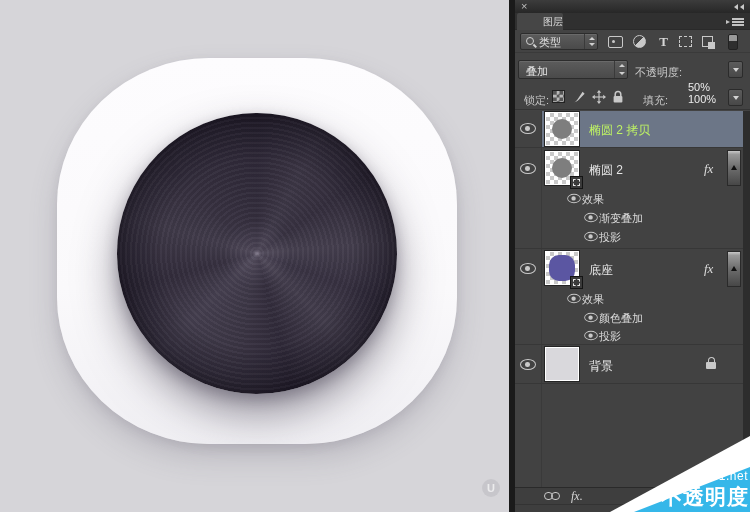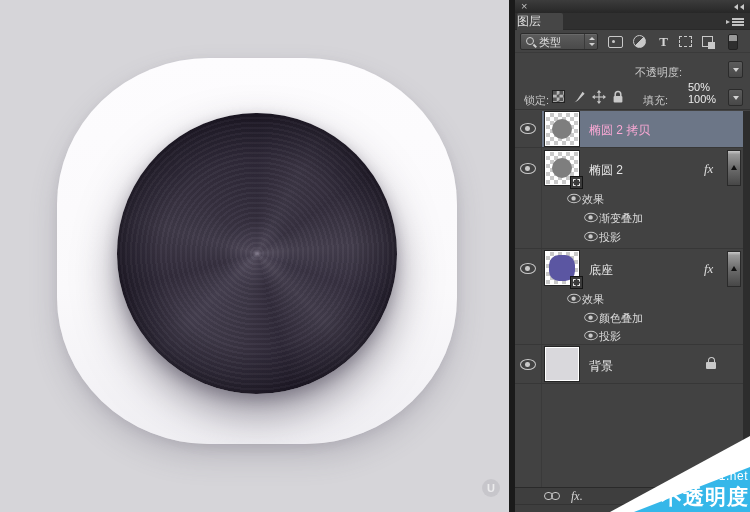--- a/index.html
+++ b/index.html
@@ -44,21 +44,21 @@
 
   .top-strip { left:0; top:0; width:235px; height:13px; background:linear-gradient(#3c3c3c,#272727); }
   .close-x { left:6px; top:0px; color:#bdbdbd; font-size:11px; line-height:13px; cursor:default; }
   .collapse-btn { right:4px; top:4px; width:12px; height:6px; }
   .collapse-btn i { position:absolute; top:0; width:0; height:0;
     border-top:3px solid transparent; border-bottom:3px solid transparent; border-right:4px solid #c9c9c9; }
   .collapse-btn i:first-child { left:0; } .collapse-btn i:last-child { left:6px; }
 
   .tab-row { left:0; top:13px; width:235px; height:17px; background:#303030; border-bottom:1px solid #2a2a2a; }
   .tab-layers { left:2px; top:0; width:46px; height:17px; background:#464646;
-    color:#dedede; font-size:12px; text-align:left; line-height:17px; border-radius:2px 2px 0 0; }
+    color:#dedede; font-size:10px; text-align:right; line-height:17px; border-radius:2px 2px 0 0; }
   .panel-menu { right:6px; top:5px; width:18px; height:8px; }
   .panel-menu b { position:absolute; left:6px; height:1.5px; width:12px; background:#c3c3c3; }
   .panel-menu b:nth-child(1){top:0;} .panel-menu b:nth-child(2){top:3px;} .panel-menu b:nth-child(3){top:6px;}
   .panel-menu i { position:absolute; left:0; top:2px; width:0; height:0;
     border-top:2.5px solid transparent; border-bottom:2.5px solid transparent; border-left:4px solid #c3c3c3; }
 
   .filter-row { left:0; top:31px; width:235px; height:22px; border-bottom:1px solid #3a3a3a; }
   .dd {
     background:linear-gradient(#5c5c5c,#4a4a4a); border:1px solid #2c2c2c; border-radius:2px;
     box-shadow: inset 0 1px 0 rgba(255,255,255,0.09); color:#e2e2e2; font-size:11px;
@@ -127,21 +127,21 @@
     border-radius:50%; background:#c9c9c9; }
   .eye-sm { transform:scale(0.85); }
   .thumb { left:30px; width:34px; height:34px; border:1px solid #fff; outline:1px solid #242424; overflow:visible;
     background:conic-gradient(#c9c9c9 25%, #fff 25% 50%, #c9c9c9 50% 75%, #fff 75%); background-size:8px 8px; }
   .thumb .circle { position:absolute; left:6px; top:6px; width:20px; height:20px; border-radius:50%; background:#7e7e7e; }
   .thumb .base-shape { position:absolute; left:3px; top:3px; width:26px; height:26px; border-radius:38%; background:#5b56a2; }
   .thumb.solid { background:#d9d8dc; }
   .vec-badge { position:absolute; right:-5px; bottom:-5px; width:13px; height:13px; background:#3a3a3a; border:1px solid #141414; }
   .vec-badge::before { content:""; position:absolute; left:2px; top:2px; right:2px; bottom:2px; border:1px dashed #e6e6e6; }
   .layer-name { font-size:12px; color:#e6e6e6; white-space:nowrap; }
-  .sel .layer-name { color:#f9a8d4;text-align:right; }
+  .sel .layer-name { color:#bef264;text-align:right; }
   .fx-label { font-family:"Liberation Serif", serif; font-style:italic; font-size:13px; color:#dcdcdc; }
   .fx-strip { left:212px; width:14px; height:36px; border:1px solid #2a2a2a;
     background:linear-gradient(180deg,#c9c9c9 0,#999 10%, #6e6e6e 48%, #474747 100%); }
   .fx-strip i { position:absolute; left:2.5px; top:14px; width:0; height:0;
     border-left:3.5px solid transparent; border-right:3.5px solid transparent; border-bottom:5px solid #111; }
   .fx-row-label { font-size:11px; color:#d9d9d9; white-space:nowrap; }
   .bg-lock { left:190px; width:12px; height:13px; }
   .bg-lock span { position:absolute; left:1px; top:5px; width:10px; height:7px; border-radius:1px; background:#c9c9c9; }
   .bg-lock b { position:absolute; left:2.5px; top:0px; width:7px; height:7px; border:1.4px solid #c9c9c9;
     border-bottom:none; border-radius:4px 4px 0 0; }
@@ -219,20 +219,27 @@
     <span class="f-ico ico-smart">
         <span></span>
         <b></b>
       </span>
     <span class="f-ico ico-toggle">
         <span></span>
       </span>
   </div>
 
   <div class="blend-row">
+    <span class="dd blend-dd">
+      <span class="dd-label">叠加</span>
+      <span class="spinner">
+          <u></u>
+          <v></v>
+        </span>
+    </span>
     <span class="ctl-label opacity-label">不透明度:</span>
     <span class="val-text opacity-value">50%</span>
     <span class="arrow-btn">
         <i></i>
       </span>
   </div>
 
   <div class="lock-row">
     <span class="ctl-label lock-label">锁定:</span>
     <span class="l-ico ico-checker">

